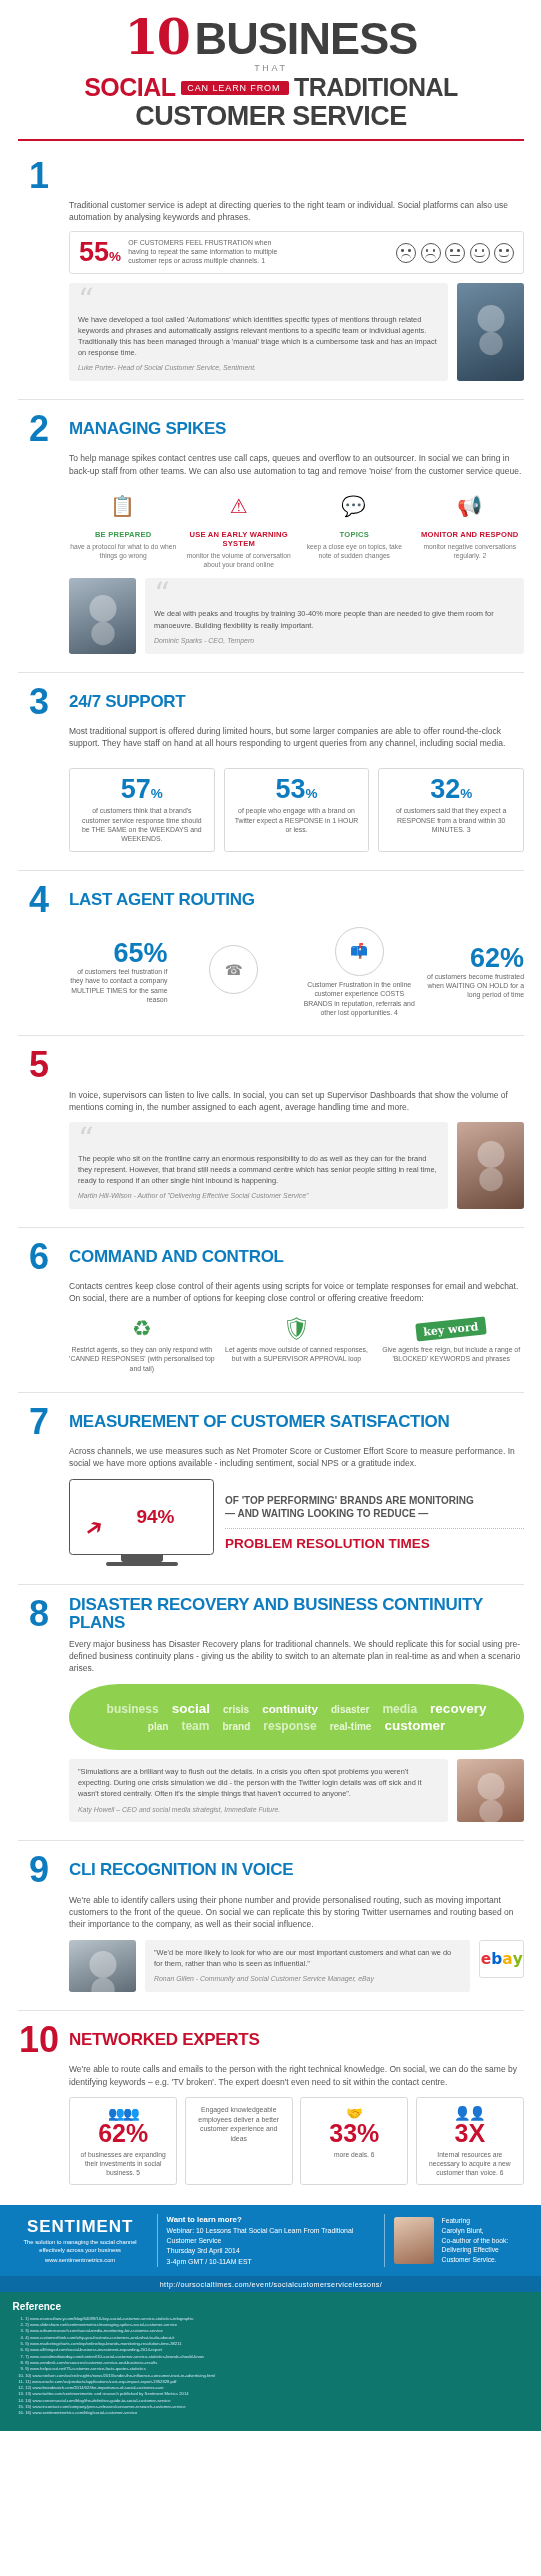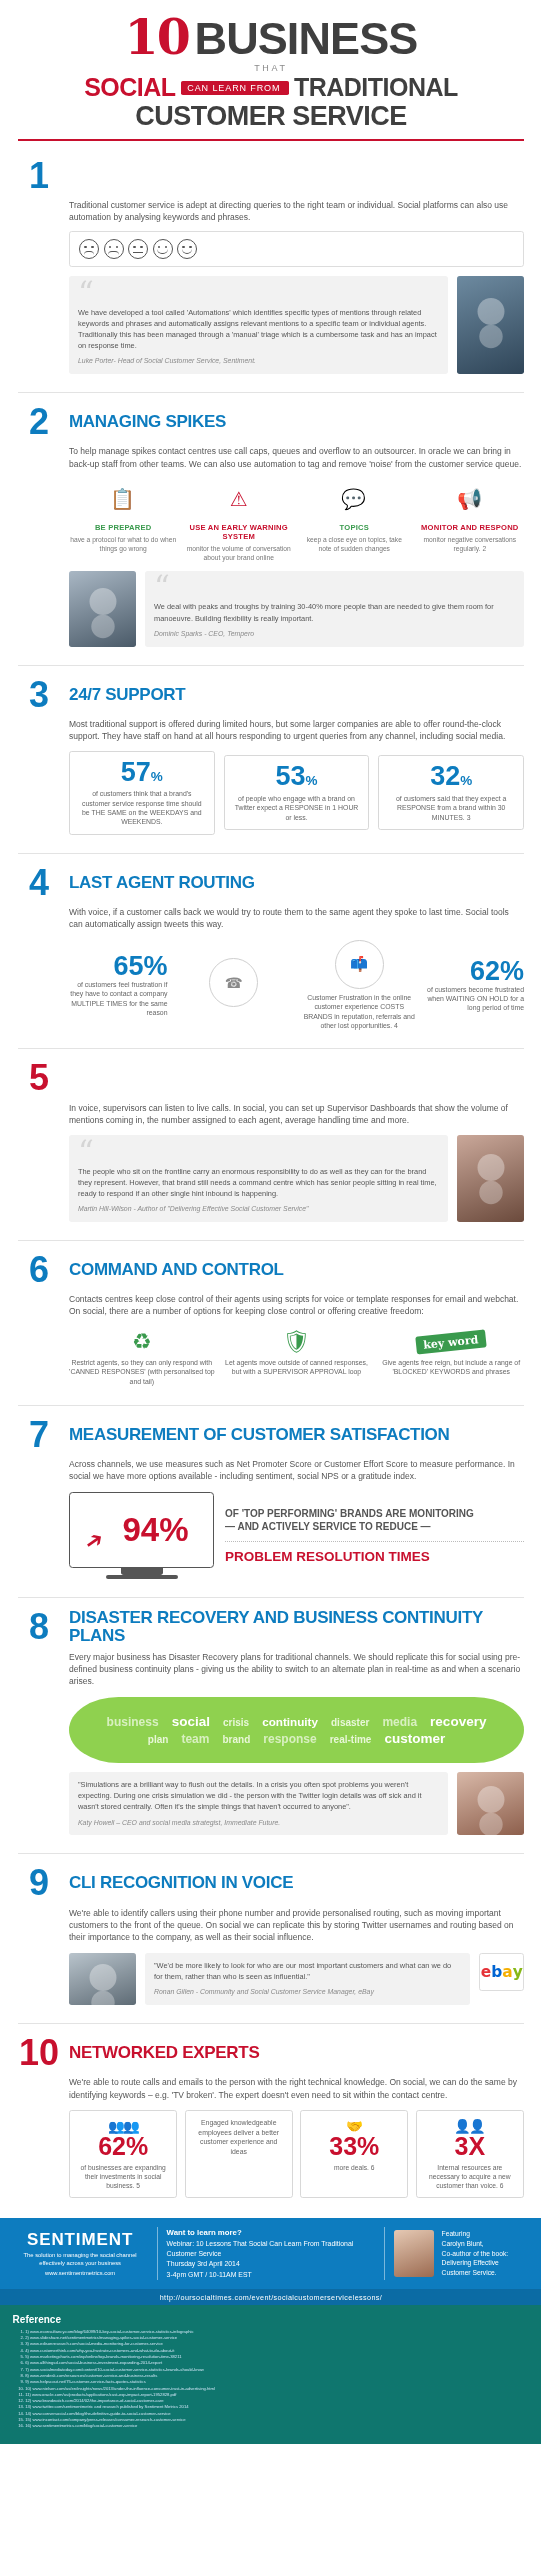--- a/index.html
+++ b/index.html
@@ -144,21 +144,21 @@
     width:40px; height:40px; margin: 0 auto 4.5px;
     display:flex; align-items:center; justify-content:center;
     color:#38a169; font-size: 20px;
   }
   .icon-col.red .icon-circle { color:#c8102e; }
   .ic-title { font-size: 7.6px; font-weight:bold; color:#c8102e; letter-spacing:0.2px; }
   .ic-title.green { color:#3a9a4d; }
   .ic-text { font-size: 6.7px; color:#777; line-height:1.35; margin-top:2.7px; }
 
   
-  .three { display:flex; gap: 9px; margin-top: 8px; align-items: center; }
+  .three { display:flex; gap: 9px; margin-top: 18px; }
   .three .statbox { flex:1; text-align:center; }
   .three .bigpct { color:#0d7cbf; font-size: 27px; }
   .three .statcap { margin-top:3.6px; }
 
   
   .s4row { display:flex; align-items:center; gap: 7.2px; margin-top: 9px; }
   .s4col { flex:1; text-align:right; }
   .s4mid { flex: 1.2; text-align:center; }
   .circ-ico {
     width: 49px; height:49px; border-radius:50%; border:1.8px solid #cfcfcf;
@@ -179,21 +179,21 @@
   }
 
   
   .s7wrap { display:flex; gap:11px; margin-top:9px; align-items:center; }
   .monitor { flex: 0 0 145px; }
   .screen {
     border: 1.8px solid #555; border-radius:3.6px; height: 76px; position:relative; background:#fff;
     display:flex; align-items:center; justify-content:center;
   }
   .screen .arrow { font-size: 22px; color:#c8102e; position:absolute; left: 14.5px; bottom: 12.6px; transform: rotate(-35deg); }
-  .screen .p94 { font-size: 33px; font-weight:bold; color:#c8102e; margin-left: 28px; }
+  .screen .p94 { font-size: 19px; font-weight:bold; color:#c8102e; margin-left: 28px; }
   .stand { width: 42px; height: 7.2px; background:#555; margin: 0 auto; border-radius:0 0 2.7px 2.7px;}
   .stand2 { width: 72px; height: 4.5px; background:#555; margin: 0 auto; border-radius:2.7px;}
   .s7right { flex:1; }
   .s7l1 { font-size: 10px; font-weight:bold; color:#555; line-height:1.35; }
   .s7l2 { font-size: 13.5px; font-weight:bold; color:#c8102e; margin-top:5.4px; }
   .dashline { border-top: 1.8px dotted #bbb; margin: 7.2px 0; }
 
   
   .cloud {
     margin-top: 9px; border-radius: 54px/36px; background:#8fd14f;
@@ -256,20 +256,24 @@
     <div class="header-rule"></div>
   </div>
 
   <div class="section">
     <div class="sec-head">
       <div class="num">1</div>
     </div>
     <div class="sec-body">
       <div class="sec-text">Traditional customer service is adept at directing queries to the right team or individual. Social platforms can also use automation by analysing keywords and phrases.</div>
       <div class="s1-wrap">
+        <div class="s1-left">
+          <div class="bigpct"><span>55</span><span class="pc">%</span></div>
+          <div class="s1-cap">OF CUSTOMERS FEEL FRUSTRATION when having to repeat the same information to multiple customer reps or across multiple channels. 1</div>
+        </div>
         <div class="faces">
           <div class="face">
               <div class="mouth sad"></div>
             </div>
           <div class="face">
               <div class="mouth sad"></div>
             </div>
           <div class="face">
               <div class="mouth flat"></div>
             </div>
@@ -292,21 +296,21 @@
     </div>
   </div>
   <div class="divider"></div>
 
   <div class="section">
     <div class="sec-head">
       <div class="num">2</div>
       <div class="sec-title">MANAGING SPIKES</div>
     </div>
     <div class="sec-body">
-      <div class="sec-text">To help manage spikes contact centres use call caps, queues and overflow to an outsourcer. In oracle we can bring in back-up staff from other teams. We can also use automation to tag and remove 'noise' from the customer service queue.</div>
+      <div class="sec-text">To help manage spikes contact centres use call caps, queues and overflow to an outsourcer. In social we can bring in back-up staff from other teams. We can also use automation to tag and remove 'noise' from the customer service queue.</div>
       <div class="icon-row">
         <div class="icon-col">
           <div class="icon-circle">📋</div>
           <div class="ic-title green">BE PREPARED</div>
           <div class="ic-text">have a protocol for what to do when things go wrong</div>
         </div>
         <div class="icon-col red">
           <div class="icon-circle">⚠</div>
           <div class="ic-title">USE AN EARLY WARNING SYSTEM</div>
           <div class="ic-text">monitor the volume of conversation about your brand online</div>
@@ -358,21 +362,20 @@
     </div>
   </div>
   <div class="divider"></div>
 
   <div class="section">
     <div class="sec-head">
       <div class="num">4</div>
       <div class="sec-title">LAST AGENT ROUTING</div>
     </div>
     <div class="sec-body">
-      <div class="sec-text">With voice, if a customer calls back we would try to route them to the same agent they spoke to last time. Social tools can automatically assign tweets this way.</div>
       <div class="s4row">
         <div class="s4col">
           <div class="s4pct"><span>65</span><span class="pc">%</span></div>
           <div class="statcap">of customers feel frustration if they have to contact a company MULTIPLE TIMES for the same reason</div>
         </div>
         <div class="s4mid">
           <div class="circ-ico">☎</div>
         </div>
         <div class="s4mid">
           <div class="circ-ico">📫</div>
@@ -443,21 +446,21 @@
         <div class="monitor">
           <div class="screen">
             <span class="arrow">➔</span>
             <span class="p94"><span>94</span><span>%</span></span>
           </div>
           <div class="stand"></div>
           <div class="stand2"></div>
         </div>
         <div class="s7right">
           <div class="s7l1">OF 'TOP PERFORMING' BRANDS ARE MONITORING</div>
-          <div class="s7l1">— AND ACTIVELY SERVICE TO REDUCE —</div>
+          <div class="s7l1">— AND WAITING LOOKING TO REDUCE —</div>
           <div class="dashline"></div>
           <div class="s7l2">PROBLEM RESOLUTION TIMES</div>
         </div>
       </div>
     </div>
   </div>
   <div class="divider"></div>
 
   <div class="section">
     <div class="sec-head">

